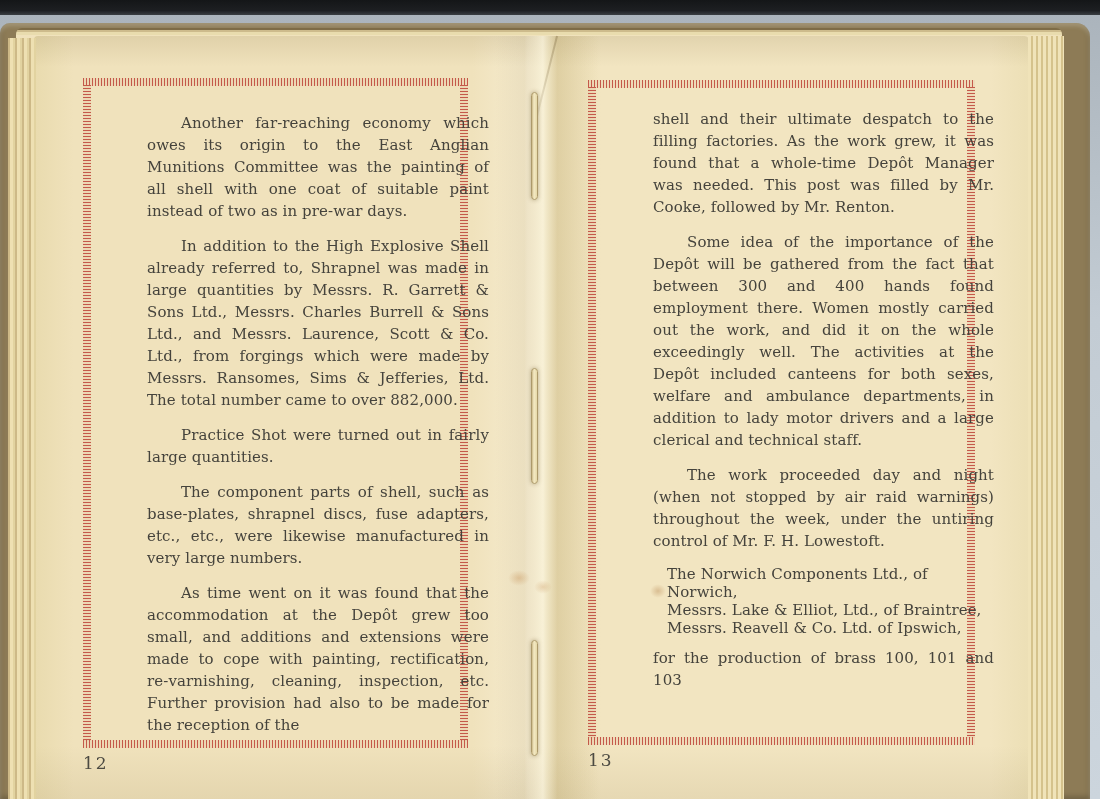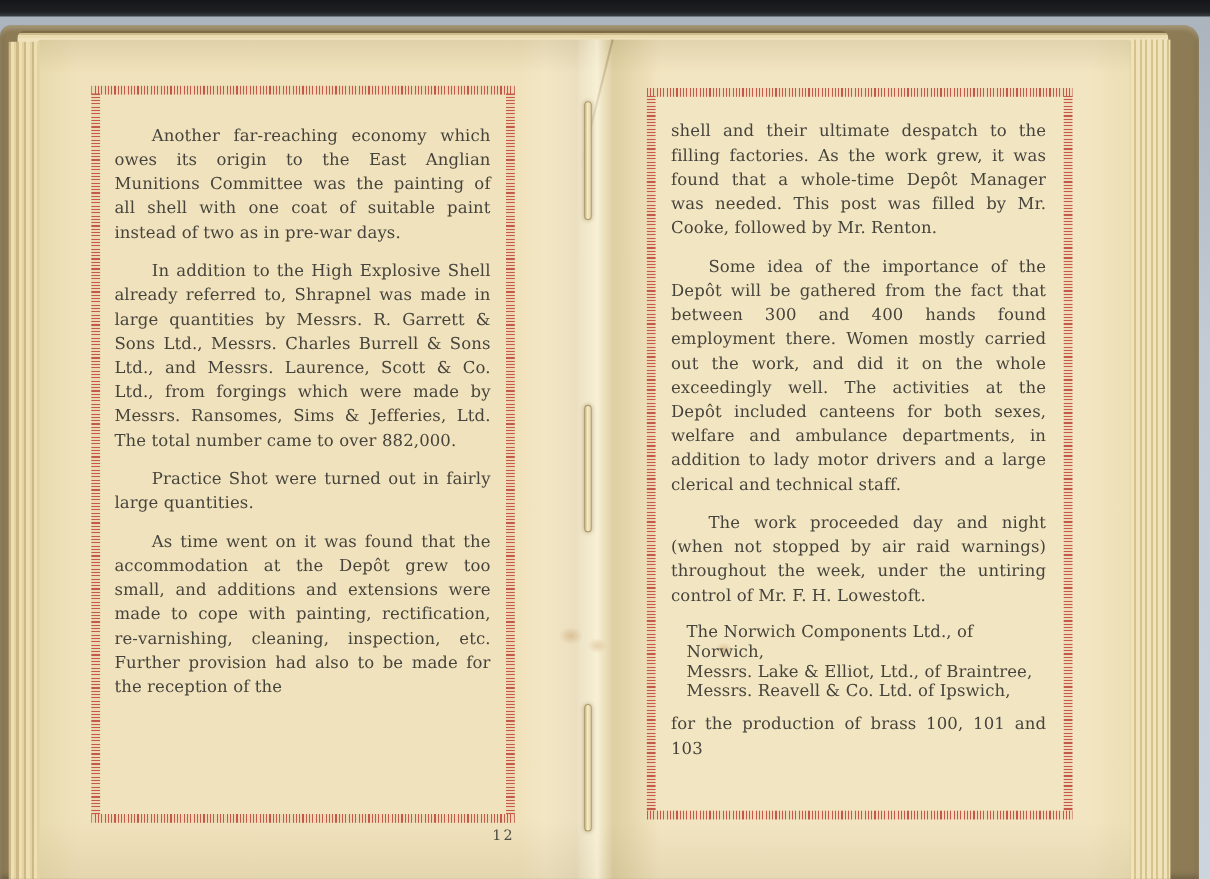--- a/index.html
+++ b/index.html
@@ -64,30 +64,30 @@
   }
   .frame .bv {
     position:absolute; top:7px; bottom:7px; width:8px;
     background:repeating-linear-gradient(180deg, #c4594a 0 1px, rgba(196,89,74,.08) 1px 3px);
   }
   .frame .t { top:0; } .frame .b { bottom:0; }
   .frame .l { left:0; } .frame .r { right:0; }
 
   .textcol {
     position:absolute; color:#45433c; font-size:15px; line-height:22px;
-    text-align:justify; letter-spacing:.1px;
+    text-align:justify; letter-spacing:.1px;margin-left:43px;
   }
   .textcol p { margin:0 0 13px 0; }
   .textcol p.indent { text-indent:34px; }
   .textcol p.tight { margin-bottom:6px; }
   .firm-list { margin:0 0 10px 14px; text-align:left; }
   .firm-list div { line-height:18px; }
   .closing { margin:0; }
   .pagenum {
-    position:absolute; font-size:13px; color:#4c4a42; letter-spacing:2px; text-align:right;
+    position:absolute; font-size:17px; color:#4c4a42; letter-spacing:2px; text-align:left;
   }
 </style>
 </head>
 <body>
 
 <div class="scene">
 
   <div class="top-dark"></div>
   <div class="cover"></div>
   <div class="edge-top"></div>
@@ -119,30 +119,32 @@
     <div class="bh t"></div>
     <div class="bh b"></div>
     <div class="bv l"></div>
     <div class="bv r"></div>
   </div>
 
   <div class="textcol" style="left:104px; top:112px; width:342px;">
     <p class="indent">Another far-reaching economy which owes its origin to the East Anglian Munitions Committee was the painting of all shell with one coat of suitable paint instead of two as in pre-war days.</p>
     <p class="indent">In addition to the High Explosive Shell already referred to, Shrapnel was made in large quantities by Messrs. R. Garrett &amp; Sons Ltd., Messrs. Charles Burrell &amp; Sons Ltd., and Messrs. Laurence, Scott &amp; Co. Ltd., from forgings which were made by Messrs. Ransomes, Sims &amp; Jefferies, Ltd. The total number came to over 882,000.</p>
     <p class="indent">Practice Shot were turned out in fairly large quantities.</p>
+    <p class="indent">The component parts of shell, such as base-plates, shrapnel discs, fuse adapters, etc., etc., were likewise manufactured in very large numbers.</p>
     <p class="indent">As time went on it was found that the accommodation at the Depôt grew too small, and additions and extensions were made to cope with painting, rectification, re-varnishing, cleaning, inspection, etc. Further provision had also to be made for the reception of the</p>
   </div>
 
   <div class="textcol" style="left:610px; top:108px; width:341px;">
     <p>shell and their ultimate despatch to the filling factories. As the work grew, it was found that a whole-time Depôt Manager was needed. This post was filled by Mr. Cooke, followed by Mr. Renton.</p>
     <p class="indent">Some idea of the importance of the Depôt will be gathered from the fact that between 300 and 400 hands found employment there. Women mostly carried out the work, and did it on the whole exceedingly well. The activities at the Depôt included canteens for both sexes, welfare and ambulance departments, in addition to lady motor drivers and a large clerical and technical staff.</p>
     <p class="indent">The work proceeded day and night (when not stopped by air raid warnings) throughout the week, under the untiring control of Mr. F. H. Lowestoft.</p>
     <div class="firm-list">
       <div>The Norwich Components Ltd., of Norwich,</div>
       <div>Messrs. Lake &amp; Elliot, Ltd., of Braintree,</div>
       <div>Messrs. Reavell &amp; Co. Ltd. of Ipswich,</div>
     </div>
     <p class="closing">for the production of brass 100, 101 and 103</p>
   </div>
 
   <div class="pagenum" style="left:83px; top:753px; width:385px;">12</div>
+  <div class="pagenum" style="left:588px; top:750px; width:387px;">13</div>
 
 </div>
 
 </body></html>

